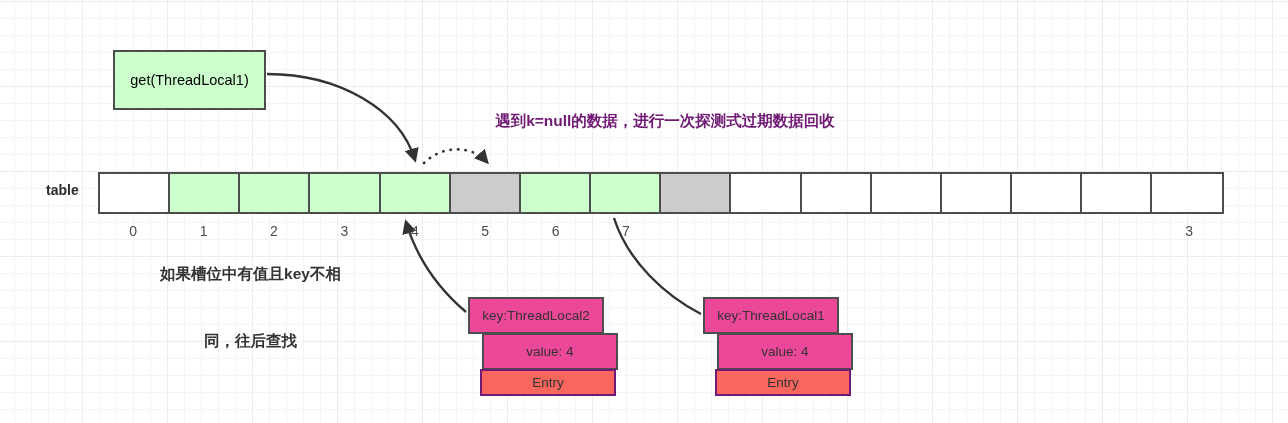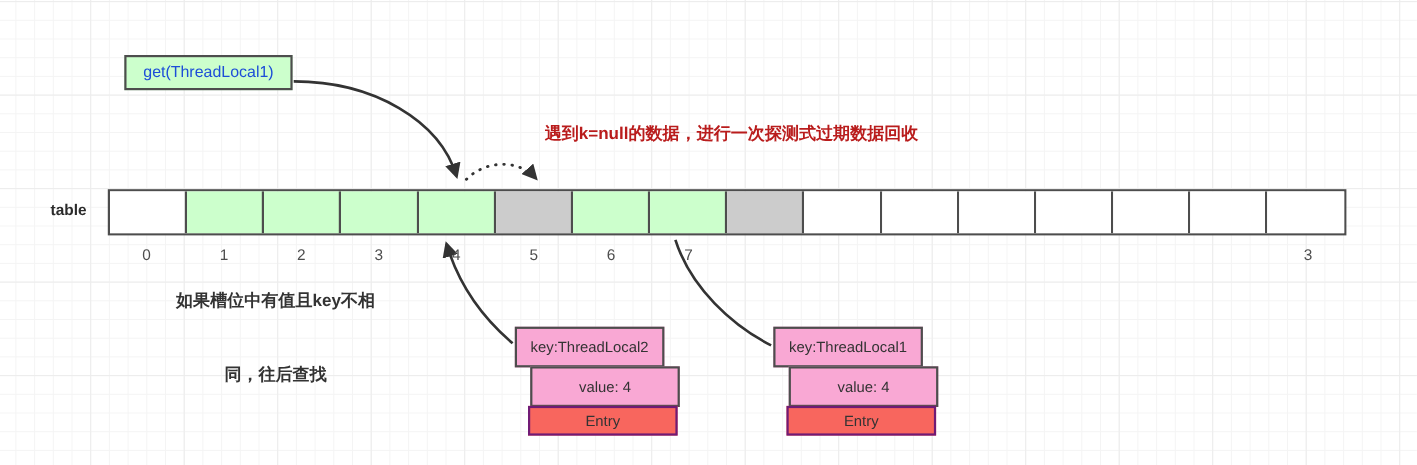--- a/index.html
+++ b/index.html
@@ -40,25 +40,25 @@
     align-items: center;
     justify-content: center;
     text-align: center;
   }
 
   
   #get-box {
     left: 113px;
     top: 50px;
     width: 153px;
-    height: 32px;
+    height: 60px;
     background: #ccffcc;
     border: 2px solid #4d4d4d;
     font-size: 14.5px;
-    color: #1d4ed8;
+    color: #000000;
   }
 
   
   #table-label {
     left: 30px;
     top: 178px;
     width: 62px;
     height: 24px;
     font-size: 14px;
     font-weight: bold;
@@ -98,21 +98,21 @@
   }
 
   
   #note-top {
     left: 455px;
     top: 108px;
     width: 420px;
     height: 26px;
     font-size: 15.5px;
     font-weight: bold;
-    color: #b91c1c;
+    color: #701a75;
   }
   #note-bottom {
     left: 108px;
     top: 281px;
     width: 285px;
     height: 52px;
     flex-direction: column;
     font-size: 15.5px;
     font-weight: bold;
     color: #333333;
@@ -120,21 +120,21 @@
     gap: 41px;
   }
 
   
   .entry-group { position: absolute; }
   .entry-kv {
     position: absolute;
     left: 0;
     width: 136px;
     box-sizing: border-box;
-    background: #f9a8d4;
+    background: #ec4899;
     border: 2px solid #4d4d4d;
     display: flex;
     align-items: center;
     justify-content: center;
     font-size: 13.5px;
     color: #333333;
   }
   .entry-key { top: 0; height: 37px; }
   .entry-val { top: 36px; height: 37px; margin-left: 14px; }
   .entry-tag {

